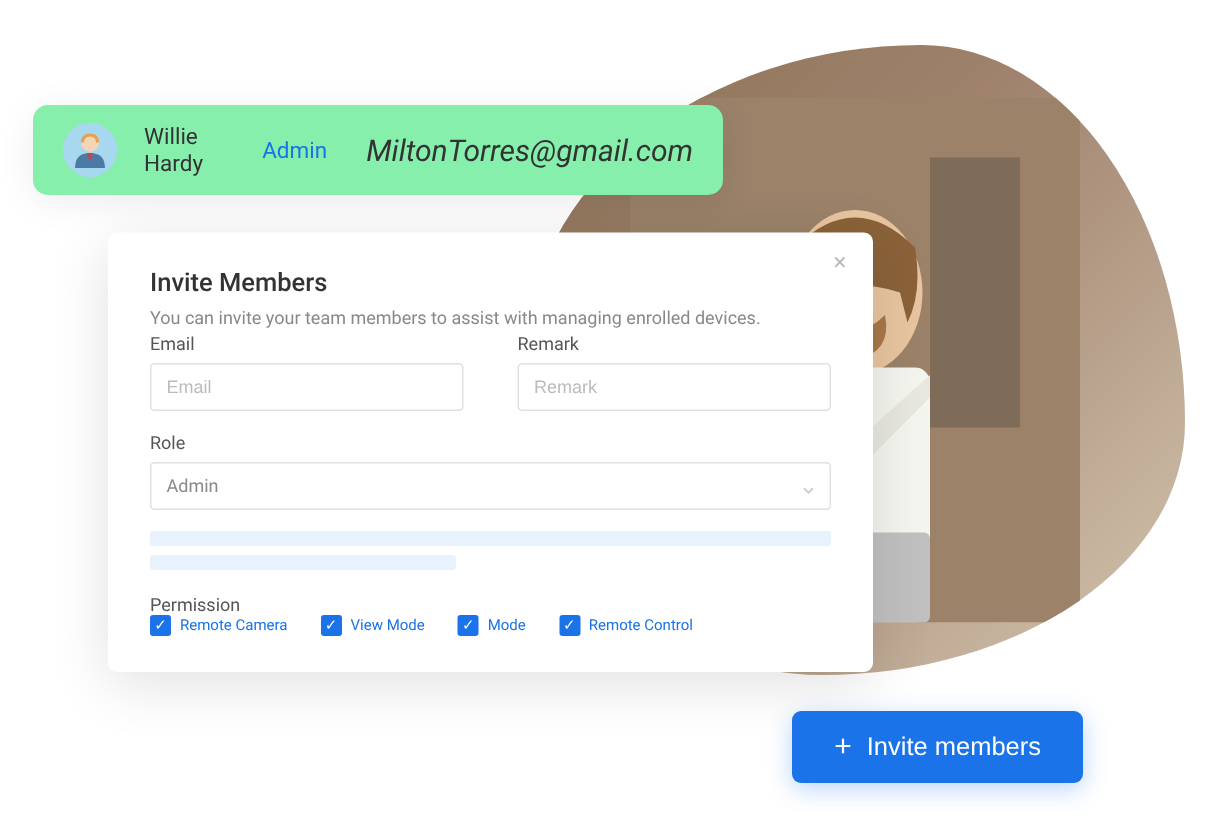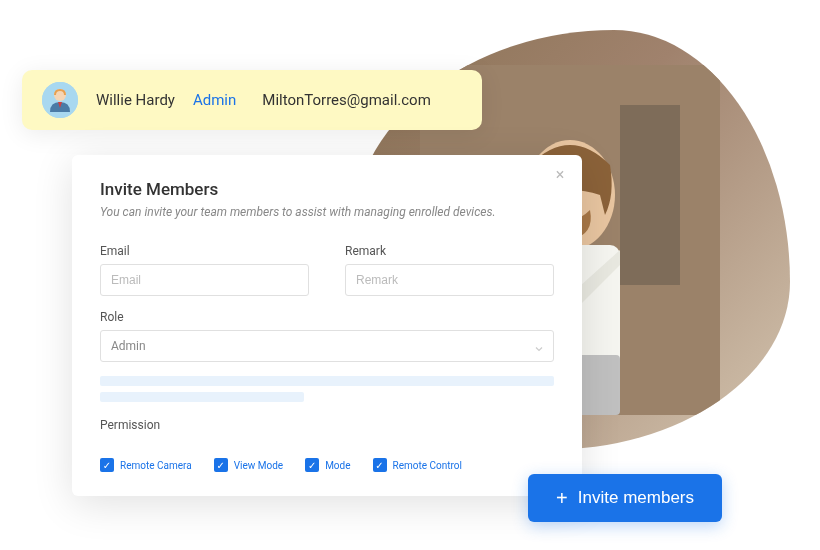--- a/index.html
+++ b/index.html
@@ -32,41 +32,41 @@
       align-items: center;
       justify-content: center;
     }
     .hero-person svg { width: 300px; height: 350px; }
     .user-card {
       position: absolute;
       left: 22px;
       top: 70px;
       width: 460px;
       height: 60px;
-      background: #fef9c3;
+      background: #86efac;
       border-radius: 10px;
       box-shadow: 0 4px 24px rgba(0,0,0,0.08);
       display: flex;
       align-items: center;
       padding: 0 20px;
       gap: 18px;
     }
     .avatar {
       width: 36px;
       height: 36px;
       border-radius: 50%;
       background: #a8d8f0;
       display: flex;
       align-items: center;
       justify-content: center;
       flex-shrink: 0;
     }
     .user-name { font-size: 15px; color: #333; }
     .user-role { font-size: 15px; color: #1a73e8; }
-    .user-email { font-size: 15px; color: #333; margin-left: 8px; }
+    .user-email { font-size: 20px; color: #333; margin-left: 8px; font-style: italic; }
     .modal {
       position: absolute;
       left: 72px;
       top: 155px;
       width: 510px;
       background: #fff;
       border-radius: 6px;
       box-shadow: 0 8px 40px rgba(0,0,0,0.12);
       padding: 24px 28px 24px 28px;
     }
@@ -84,22 +84,21 @@
     }
     .modal-title {
       font-size: 17px;
       color: #333;
       font-weight: 500;
       margin-bottom: 6px;
     }
     .modal-subtitle {
       font-size: 12px;
       color: #888;
-      margin-bottom: 25px;
-      font-style: italic;
+      margin-bottom: 3px;
     }
     .form-row {
       display: flex;
       gap: 36px;
       margin-bottom: 14px;
     }
     .form-field { flex: 1; }
     .form-label {
       font-size: 12px;
       color: #555;
@@ -134,21 +133,21 @@
       height: 10px;
       background: #e8f2fc;
       border-radius: 2px;
       margin-bottom: 6px;
     }
     .skeleton-bar:first-child { width: 100%; }
     .skeleton-bar:last-child { width: 45%; }
     .permission-label {
       font-size: 12px;
       color: #555;
-      margin-bottom: 26px;
+      margin-bottom: 0;
     }
     .permission-row {
       display: flex;
       gap: 22px;
       align-items: center;
     }
     .permission-item {
       display: flex;
       align-items: center;
       gap: 6px;

